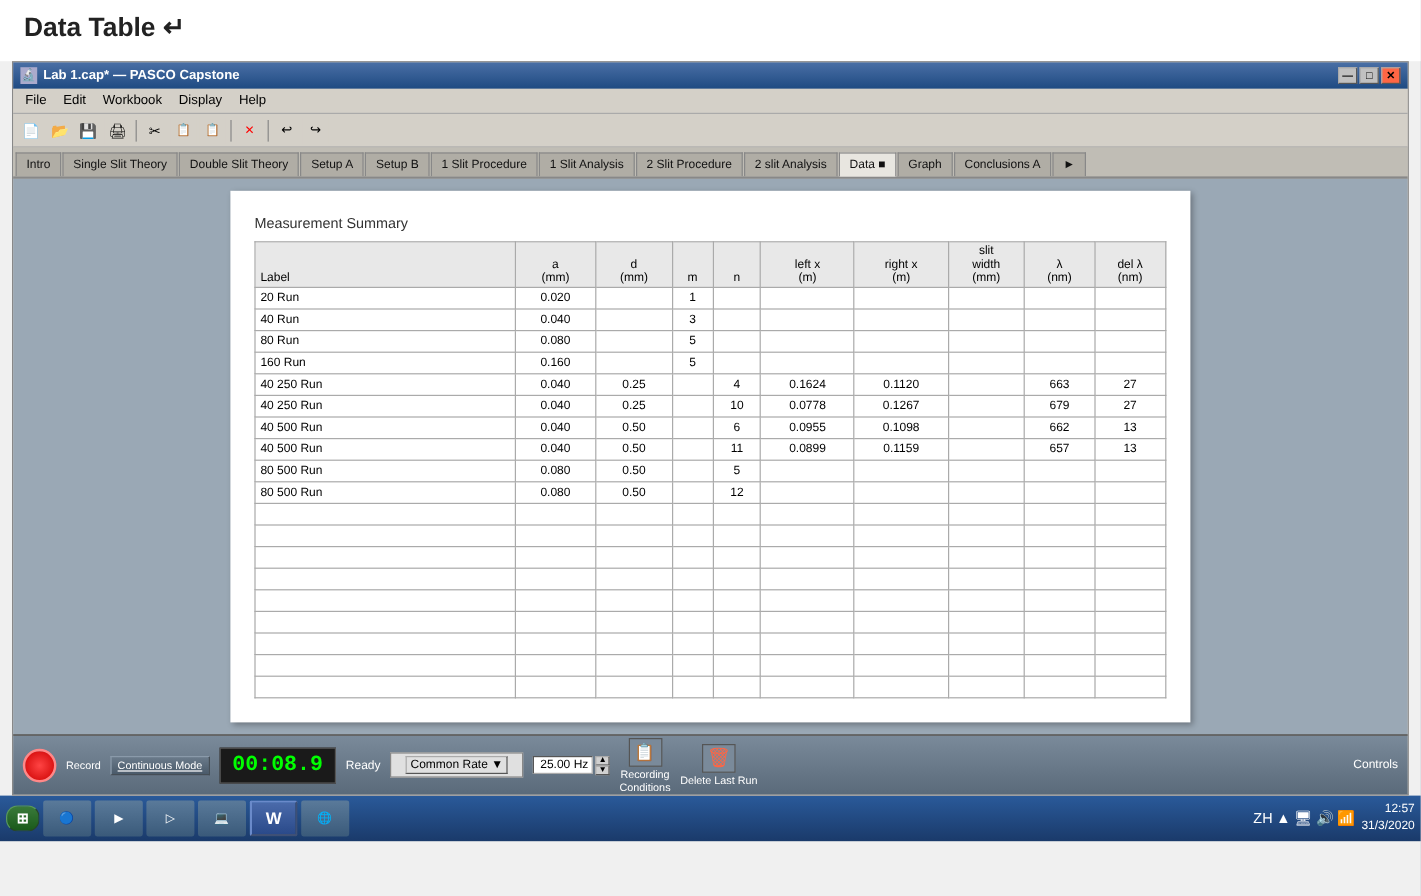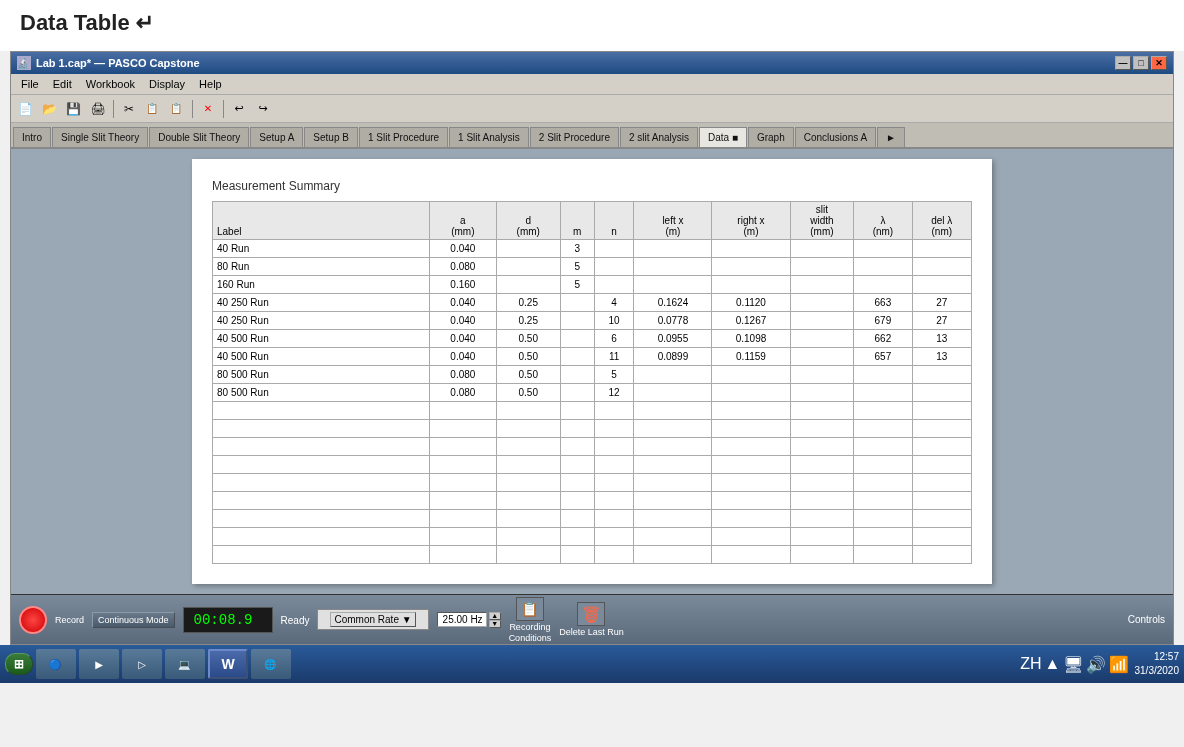--- a/index.html
+++ b/index.html
@@ -236,26 +236,26 @@
       cursor: pointer;
       display: flex;
       align-items: center;
       justify-content: center;
     }
 
     .timer-display {
       background: #1a1a1a;
       color: #00ff00;
       font-family: 'Courier New', monospace;
-      font-size: 14px;
-      font-weight: normal;
+      font-size: 18px;
+      font-weight: bold;
       padding: 4px 10px;
       border: 1px solid #555;
       min-width: 90px;
-      text-align: left;
+      text-align: right;
     }
 
     .rate-selector {
       background: #e0e0e0;
       border: 1px solid #888;
       padding: 2px 12px;
       font-size: 10px;
       display: flex;
       align-items: flex-end;
       gap: 2px;
@@ -397,37 +397,38 @@
       align-items: center;
       gap: 5px;
       color: white;
       font-size: 10px;
     }
 
     .systray-icons {
       display: flex;
       align-items: center;
       gap: 3px;
-      font-size: 16px;
+      font-size: 12px;
     }
 
     .time-display {
       text-align: right;
       font-size: 10px;
       color: white;
       line-height: 1.4;
     }
 
     .mode-btn {
       background: linear-gradient(to bottom, #6a7a8a, #4a5a6a);
       border: 1px outset #8a9aaa;
       color: white;
       font-size: 9px;
       padding: 2px 5px;
       cursor: pointer;
+      text-decoration: underline;
     }
   </style>
 </head>
 <body>
 
 <div class="page-bg">
   <div class="page-title">Data Table ↵</div>
 </div>
 
 <div class="window">
@@ -497,20 +498,32 @@
             <th>m</th>
             <th>n</th>
             <th>left x<br>(m)</th>
             <th>right x<br>(m)</th>
             <th>slit<br>width<br>(mm)</th>
             <th>λ<br>(nm)</th>
             <th>del λ<br>(nm)</th>
           </tr>
         </thead>
         <tbody id="table-body">
+        <tr>
+              <td class="label-col">20 Run</td>
+              <td>0.020</td>
+              <td></td>
+              <td>1</td>
+              <td></td>
+              <td></td>
+              <td></td>
+              <td></td>
+              <td></td>
+              <td></td>
+            </tr>
             <tr>
               <td class="label-col">40 Run</td>
               <td>0.040</td>
               <td></td>
               <td>3</td>
               <td></td>
               <td></td>
               <td></td>
               <td></td>
               <td></td>

